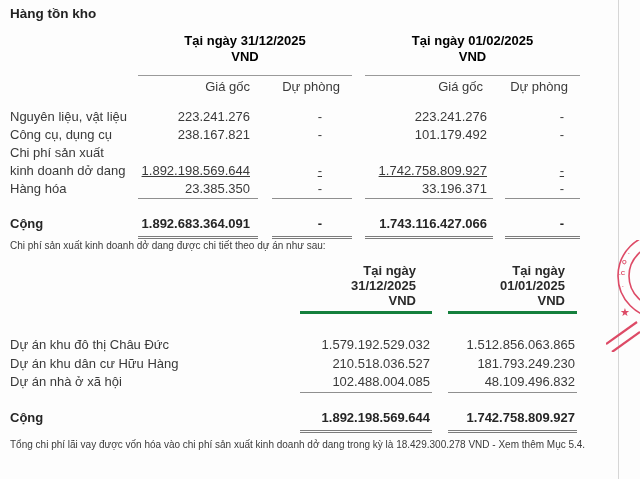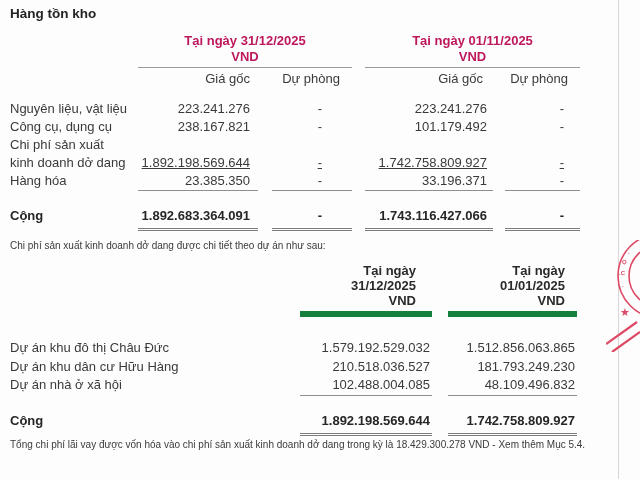--- a/index.html
+++ b/index.html
@@ -17,22 +17,22 @@
     position:absolute; top:6px; left:10px;
     font-weight:bold; font-size:13.5px; color:#232323;
   }
   table { border-collapse:separate; border-spacing:0; table-layout:fixed; }
   td { padding:0; vertical-align:top; font-size:13px; color:#3a3a3a; overflow:hidden; }
   .num { text-align:right; white-space:nowrap; }
 
   
   .tbl1 { position:absolute; top:33px; left:10px; width:570px; }
   .tbl1 .grp {
-    text-align:center; font-weight:bold; color:#be185d;
-    border-bottom:1px solid #9a9a9a; padding-bottom:2px; line-height:16px;
+    text-align:center; font-weight:bold; color:#000000;
+    border-bottom:1px solid #9a9a9a; padding-bottom:10px; line-height:16px;
   }
   .tbl1 .sub td { padding-top:3px; padding-bottom:14px; color:#3a3a3a; }
   .tbl1 .data td { line-height:18px; }
   .pr8  { padding-right:8px; }
   .pr30 { padding-right:30px; }
   .pr6  { padding-right:6px; }
   .pr16 { padding-right:16px; }
   .pr12 { padding-right:12px; }
   .pr10 { padding-right:10px; }
   .tall td { vertical-align:bottom;text-decoration:underline; }
@@ -48,21 +48,21 @@
   
   .note {
     position:absolute; top:240px; left:10px; width:600px;
     font-size:10px; color:#3a3a3a;
   }
 
   
   .tbl2 { position:absolute; top:263px; left:10px; width:567px; }
   .tbl2 .hdr {
     text-align:right; font-weight:bold; color:#2a2a2a;
-    line-height:15px; border-bottom:6px solid #15803d; padding-bottom:3px;
+    line-height:15px; border-bottom:3px solid #15803d; padding-bottom:3px;
   }
   .tbl2 .spacer td { height:22px; }
   .tbl2 .data td { line-height:18.5px; }
   .pr2 { padding-right:2px; }
 
   
   .footer-note {
     position:absolute; top:437px; left:10px; width:598px;
     font-size:10px; line-height:16px; color:#3a3a3a;
   }
@@ -94,21 +94,21 @@
     </colgroup>
     <tbody>
         <tr class="grp-row">
       <td></td>
       <td colspan="3" class="grp">
         <div>Tại ngày 31/12/2025</div>
         <div>VND</div>
       </td>
       <td></td>
       <td colspan="3" class="grp">
-        <div>Tại ngày 01/11/2025</div>
+        <div>Tại ngày 01/02/2025</div>
         <div>VND</div>
       </td>
     </tr>
     <tr class="sub">
       <td></td>
       <td class="num pr8">Giá gốc</td>
       <td></td>
       <td class="num pr12">Dự phòng</td>
       <td></td>
       <td class="num pr10">Giá gốc</td>

